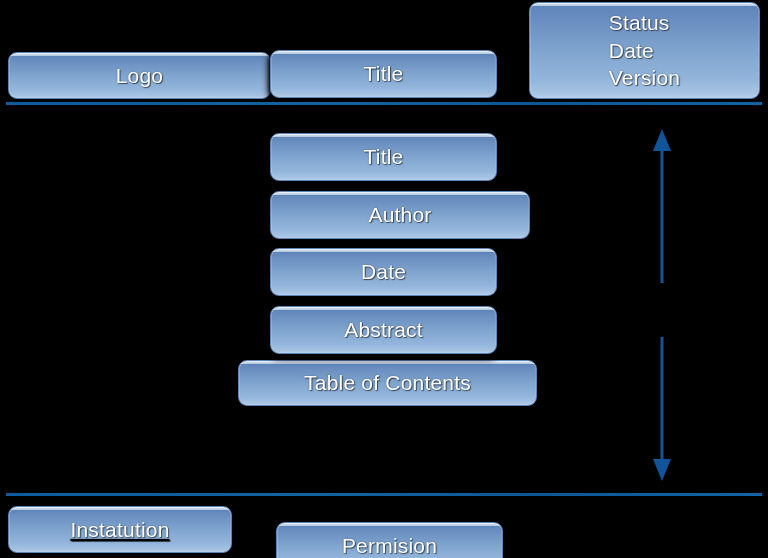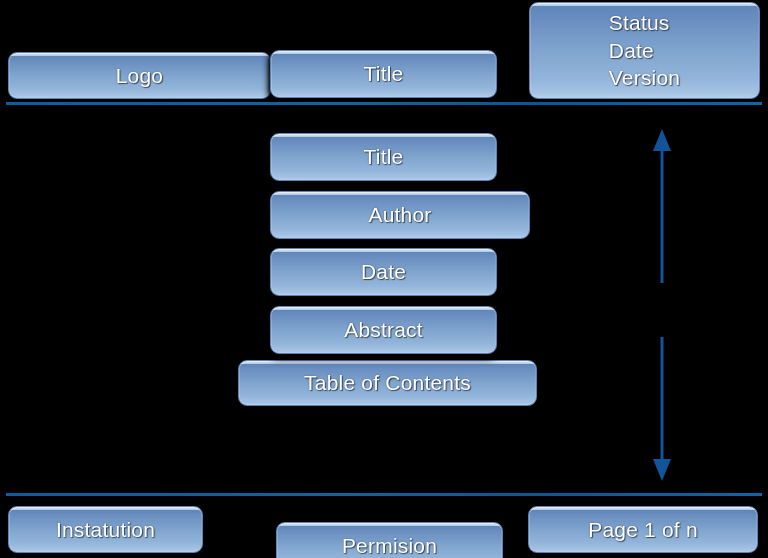--- a/index.html
+++ b/index.html
@@ -131,25 +131,22 @@
 
   <div class="arrow-wrap" style="left:652px; top:129px; width:20px; height:352px;">
     <div class="arrow-head up"></div>
     <div class="arrow-shaft" style="top:20px; height:134px;"></div>
     <div class="arrow-shaft" style="top:208px; height:122px;"></div>
     <div class="arrow-head down"></div>
   </div>
 
   <div class="divider" style="left:6px; top:493px; width:756px;"></div>
 
-  <div class="gbox" style="left:8px; top:506px; width:195px; height:47px;">
+  <div class="gbox" style="left:8px; top:506px; width:224px; height:47px;text-decoration:underline;">
     <span class="lbl">Instatution</span>
   </div>
 
   <div class="gbox" style="left:276px; top:506px; width:227px; height:47px;margin-top:16px;">
     <span class="lbl">Permision</span>
   </div>
 
-  <div class="gbox" style="left:528px; top:506px; width:230px; height:47px;">
-    <span class="lbl">Page 1 of n</span>
-  </div>
 
 </div>
 
 </body></html>

